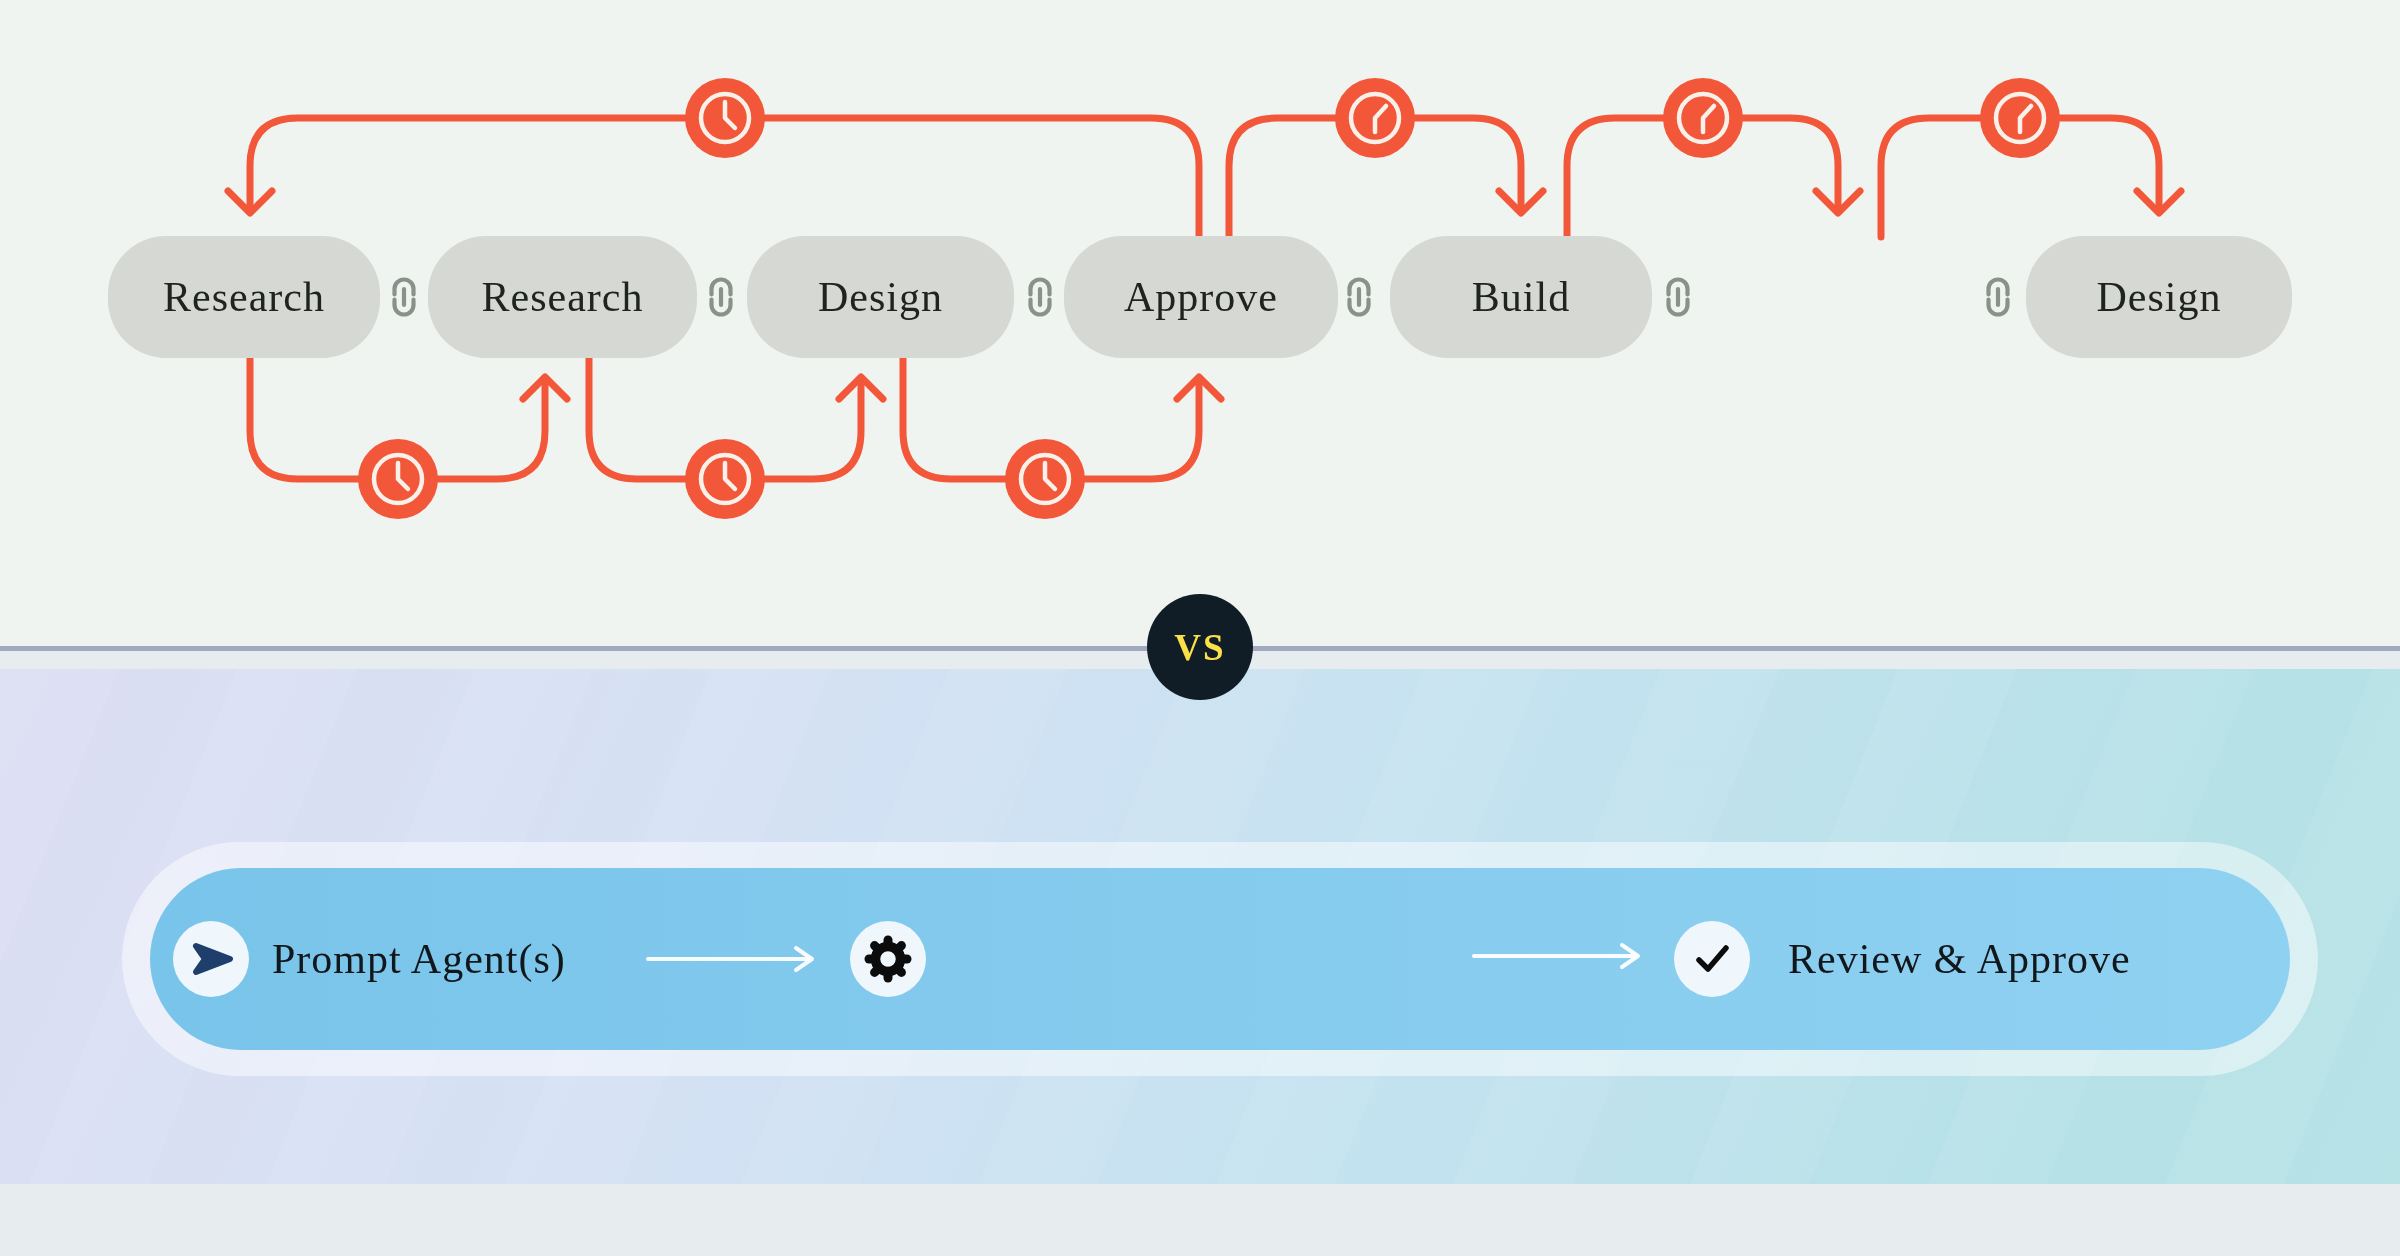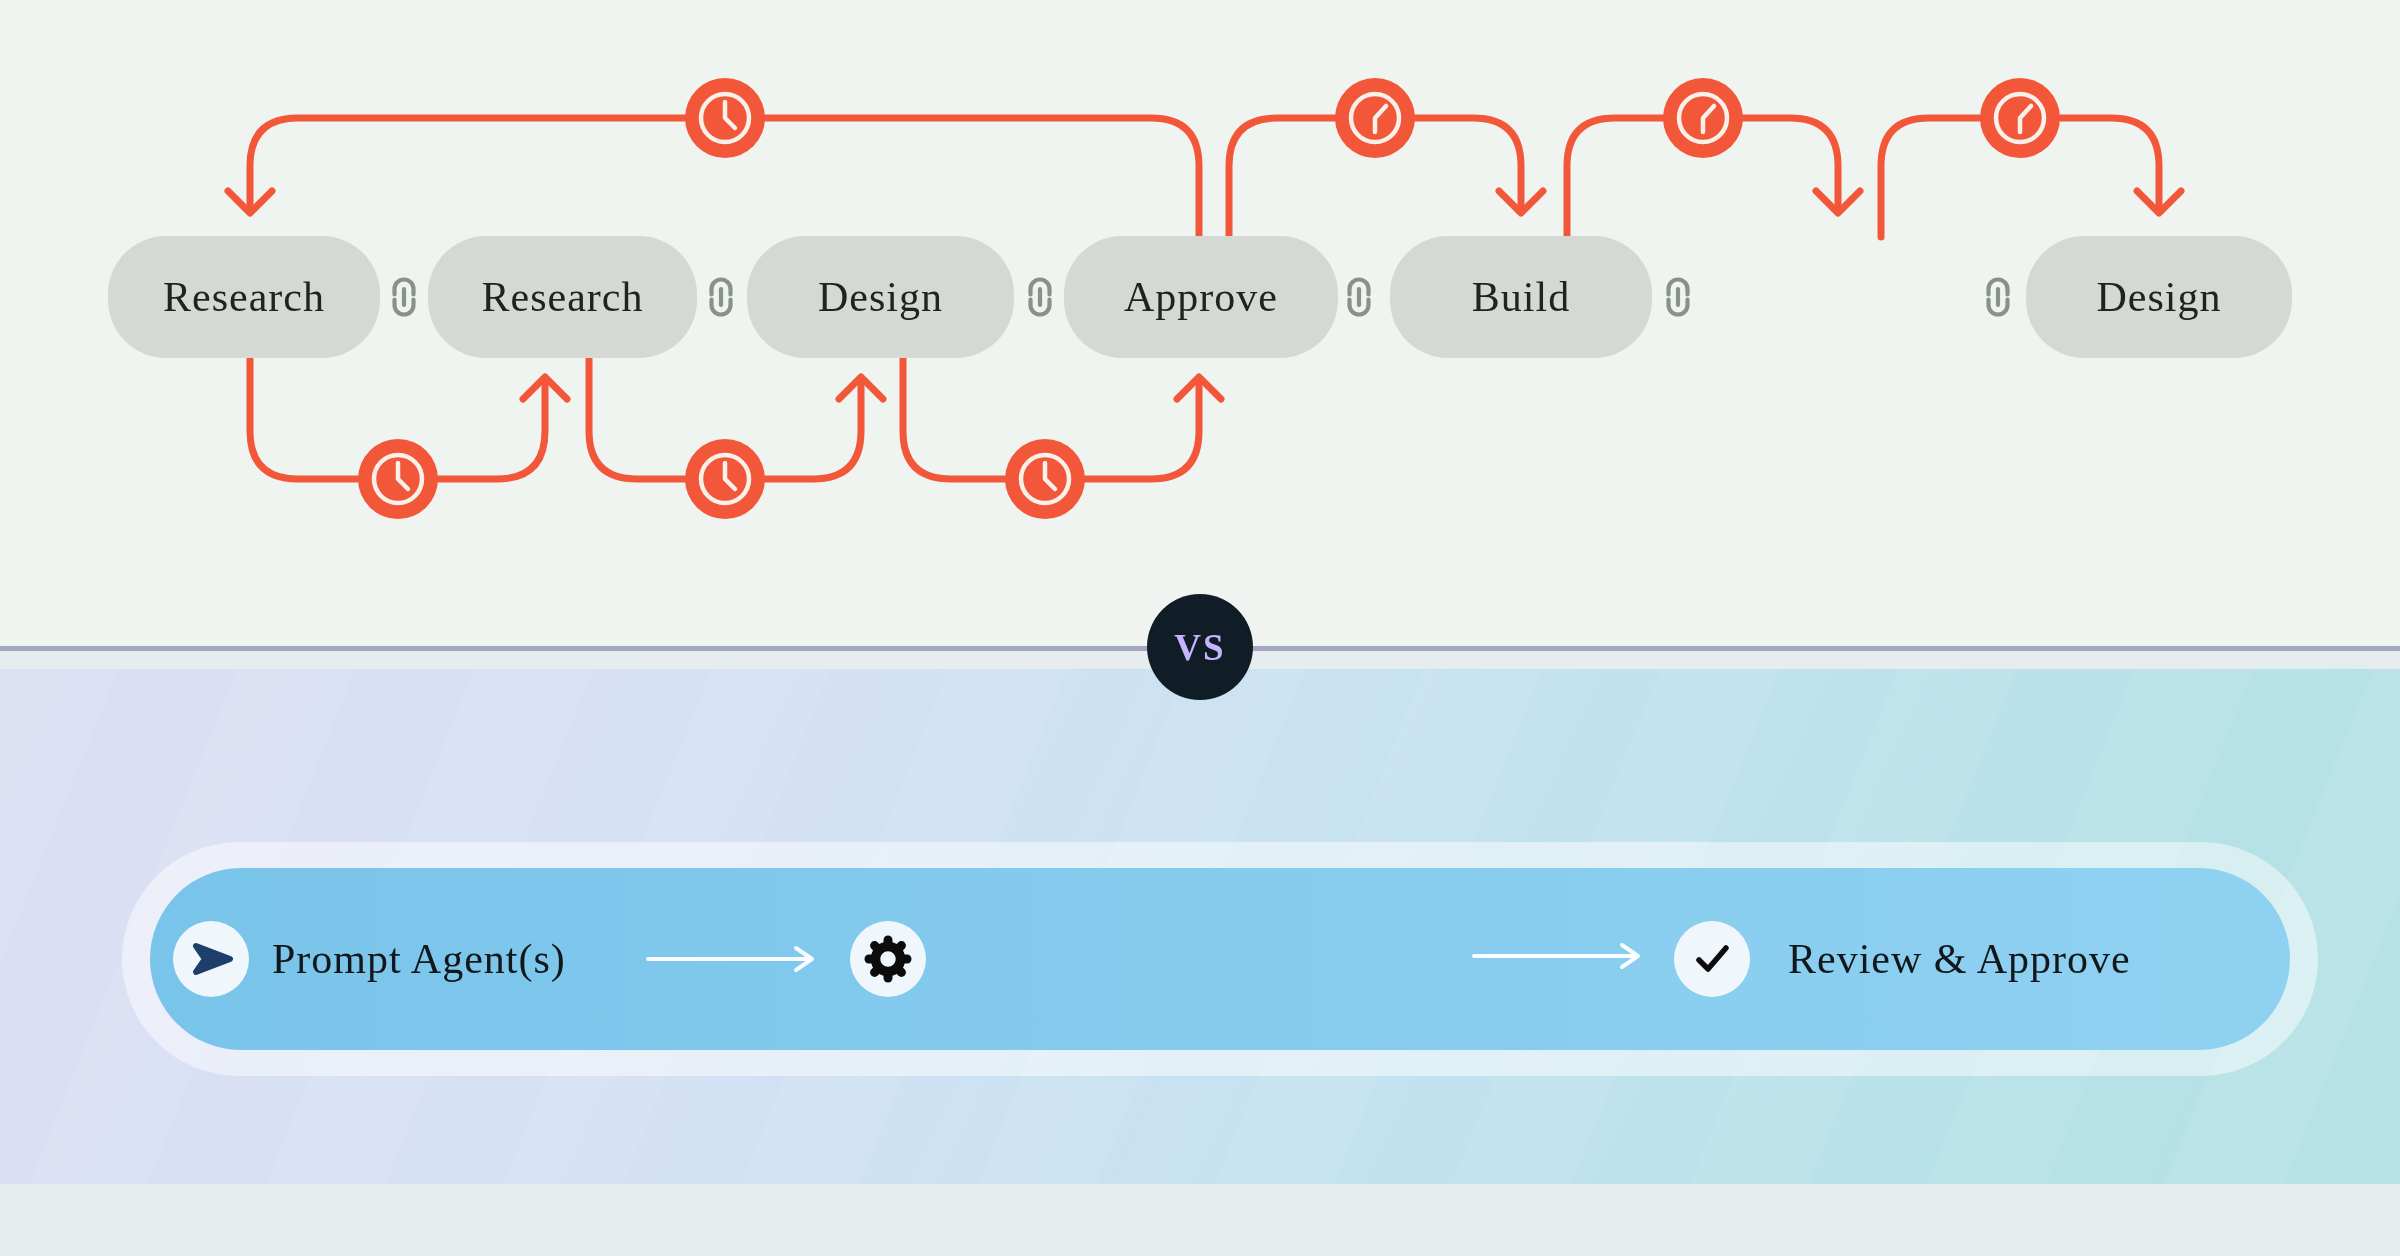--- a/index.html
+++ b/index.html
@@ -22,21 +22,21 @@
   
   .divider{
     position:absolute;left:0;top:646px;width:2400px;height:5px;
     background:#A1A8C0;
   }
   
   .vs-badge{
     position:absolute;left:1147px;top:594px;width:106px;height:106px;
     border-radius:50%;background:#101D27;
     display:flex;align-items:center;justify-content:center;
-    color:#c4b5fd;font-size:37px;font-weight:bold;letter-spacing:2px;
+    color:#fde047;font-size:37px;font-weight:bold;letter-spacing:2px;
   }
   
   .bottom-section{
     position:absolute;left:0;top:669px;width:2400px;height:605px;
     background:
       repeating-linear-gradient(112deg, rgba(255,255,255,0.06) 0 110px, rgba(255,255,255,0) 110px 220px),
       linear-gradient(115deg,#DCDEF3 0%,#D6E1F4 28%,#C4E2F0 58%,#B5E1E7 85%,#B7E2E6 100%);
   }
   .bottom-edge{
     position:absolute;left:0;bottom:0;width:2400px;height:9px;

